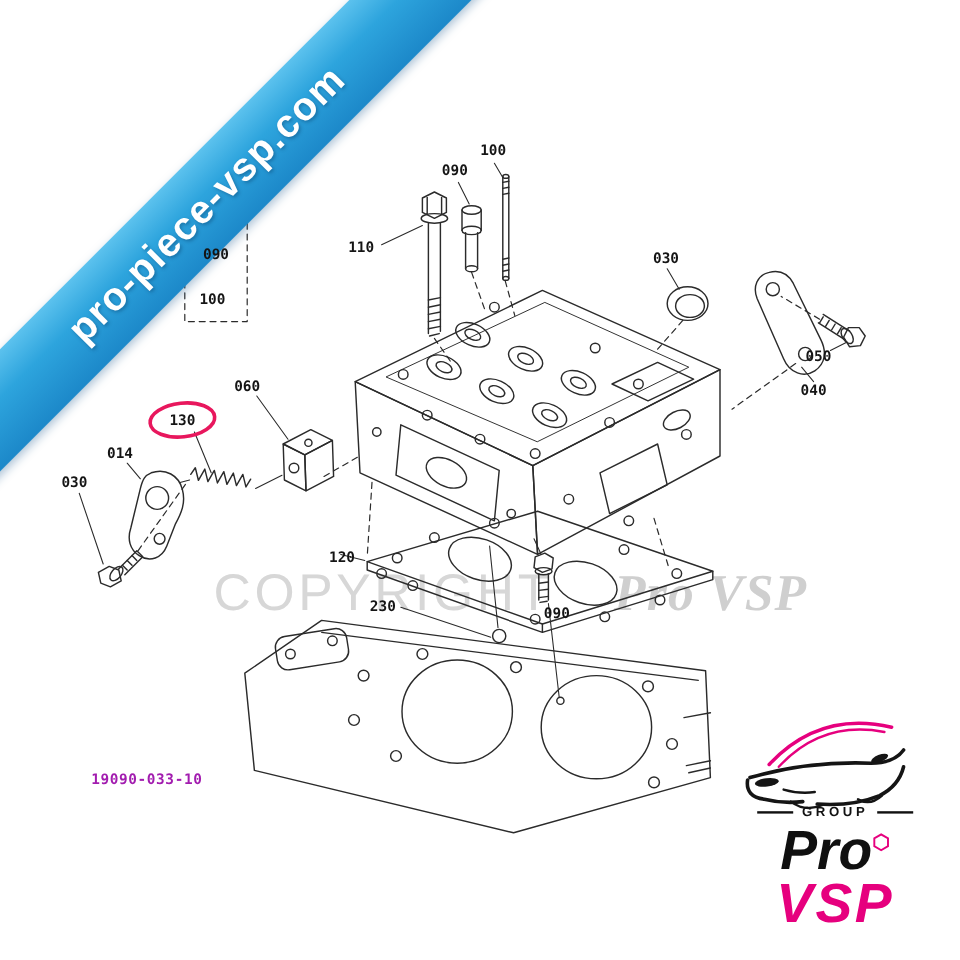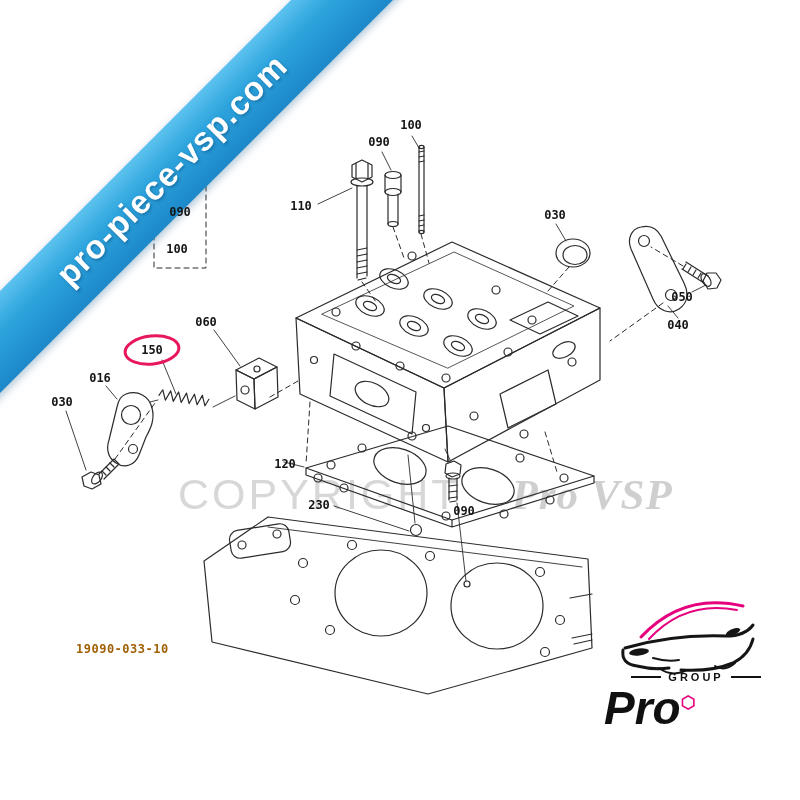--- a/index.html
+++ b/index.html
@@ -16,34 +16,34 @@
   #diagram-svg { position:absolute; left:0; top:0; z-index:1; }
   #diagram-svg g { stroke:#2b2b2b; stroke-width:1.2; fill:none; stroke-linecap:round; stroke-linejoin:round; }
   #diagram-svg g.thin { stroke-width:0.9; }
   #diagram-svg g.dash { stroke-width:1; stroke-dasharray:5,4; }
 
   
   .plabel { position:absolute; transform:translate(-50%,-50%); z-index:4;
             font-family:"DejaVu Sans Mono", monospace; font-weight:700; font-size:12px; color:#151515;
             white-space:nowrap; }
   .dwgnum { position:absolute; left:76px; top:642px; z-index:4;
-            font-family:"DejaVu Sans Mono", monospace; font-weight:700; font-size:12px; color:#a16207;
+            font-family:"DejaVu Sans Mono", monospace; font-weight:700; font-size:12px; color:#a21caf;
             letter-spacing:0.5px; }
 
   
   .ribbon { position:absolute; left:-128px; top:134px; width:600px; height:72px;
             transform:rotate(-45deg); z-index:3;
             background:linear-gradient(180deg,#5cc2ee 0%, #2da4dd 40%, #1c88c9 100%);
             display:flex; align-items:center; justify-content:center;
             box-shadow:0 3px 8px rgba(30,90,140,.35); }
   .ribbon span { color:#ffffff; font-weight:700; font-size:33px; letter-spacing:1px;
                  text-shadow:0 2px 3px rgba(0,40,80,.35); }
 
   
-  .logo { position:absolute; left:604px; top:582px; width:184px; z-index:2; }
+  .logo { position:absolute; left:604px; top:582px; width:184px; z-index:2; text-align:center; }
   .logo-car { display:block; margin:0 auto; }
   .logo-group { display:flex; align-items:center; justify-content:center; gap:7px;
                 font-weight:700; font-size:11px; letter-spacing:3px; color:#111; margin-top:-6px; }
   .gline { width:30px; height:2px; background:#111; }
   .logo-pro { font-style:italic; font-weight:700; font-size:46px; color:#101010; line-height:1.0; margin-top:2px; }
   .logo-pro .hex { color:#e6007e; font-size:17px; vertical-align:super; font-style:normal; }
   .logo-vsp { font-style:italic; font-weight:700; font-size:46px; color:#e6007e; letter-spacing:2px;
               line-height:0.95; }
 </style>
 </head>
@@ -253,22 +253,22 @@
     <ellipse cx="152" cy="350" rx="27" ry="14" transform="rotate(-6 152 350)" stroke="#e8175d" stroke-width="3" fill="none"></ellipse>
   </svg>
 
   <span class="plabel" style="left:411px;top:125px">100</span>
   <span class="plabel" style="left:379px;top:142px">090</span>
   <span class="plabel" style="left:301px;top:206px">110</span>
   <span class="plabel" style="left:555px;top:215px">030</span>
   <span class="plabel" style="left:682px;top:297px">050</span>
   <span class="plabel" style="left:678px;top:325px">040</span>
   <span class="plabel" style="left:206px;top:322px">060</span>
-  <span class="plabel" style="left:152px;top:350px">150</span>
-  <span class="plabel" style="left:100px;top:378px">016</span>
+  <span class="plabel" style="left:152px;top:350px">130</span>
+  <span class="plabel" style="left:100px;top:378px">014</span>
   <span class="plabel" style="left:62px;top:402px">030</span>
   <span class="plabel" style="left:285px;top:464px">120</span>
   <span class="plabel" style="left:319px;top:505px">230</span>
   <span class="plabel" style="left:464px;top:511px">090</span>
   <span class="plabel" style="left:180px;top:212px">090</span>
   <span class="plabel" style="left:177px;top:249px">100</span>
 
   <span class="dwgnum">19090-033-10</span>
 
   <div class="ribbon">
@@ -287,15 +287,16 @@
       <path d="M42,76 Q56,80 68,78" stroke="#151515" stroke-width="2" fill="none" stroke-linecap="round"></path>
       <path d="M48,86 q12,9 26,3" stroke="#151515" stroke-width="2" fill="none" stroke-linecap="round"></path>
       <path d="M104,84 q10,6 20,-3" stroke="#151515" stroke-width="2" fill="none" stroke-linecap="round"></path>
     </svg>
     <div class="logo-group">
       <span class="gline"></span>
       <span>GROUP</span>
       <span class="gline"></span>
     </div>
     <div class="logo-pro"><span>Pro</span><span class="hex">⬡</span></div>
+    <div class="logo-vsp">VSP</div>
   </div>
 
 </div>
 
 </body></html>

